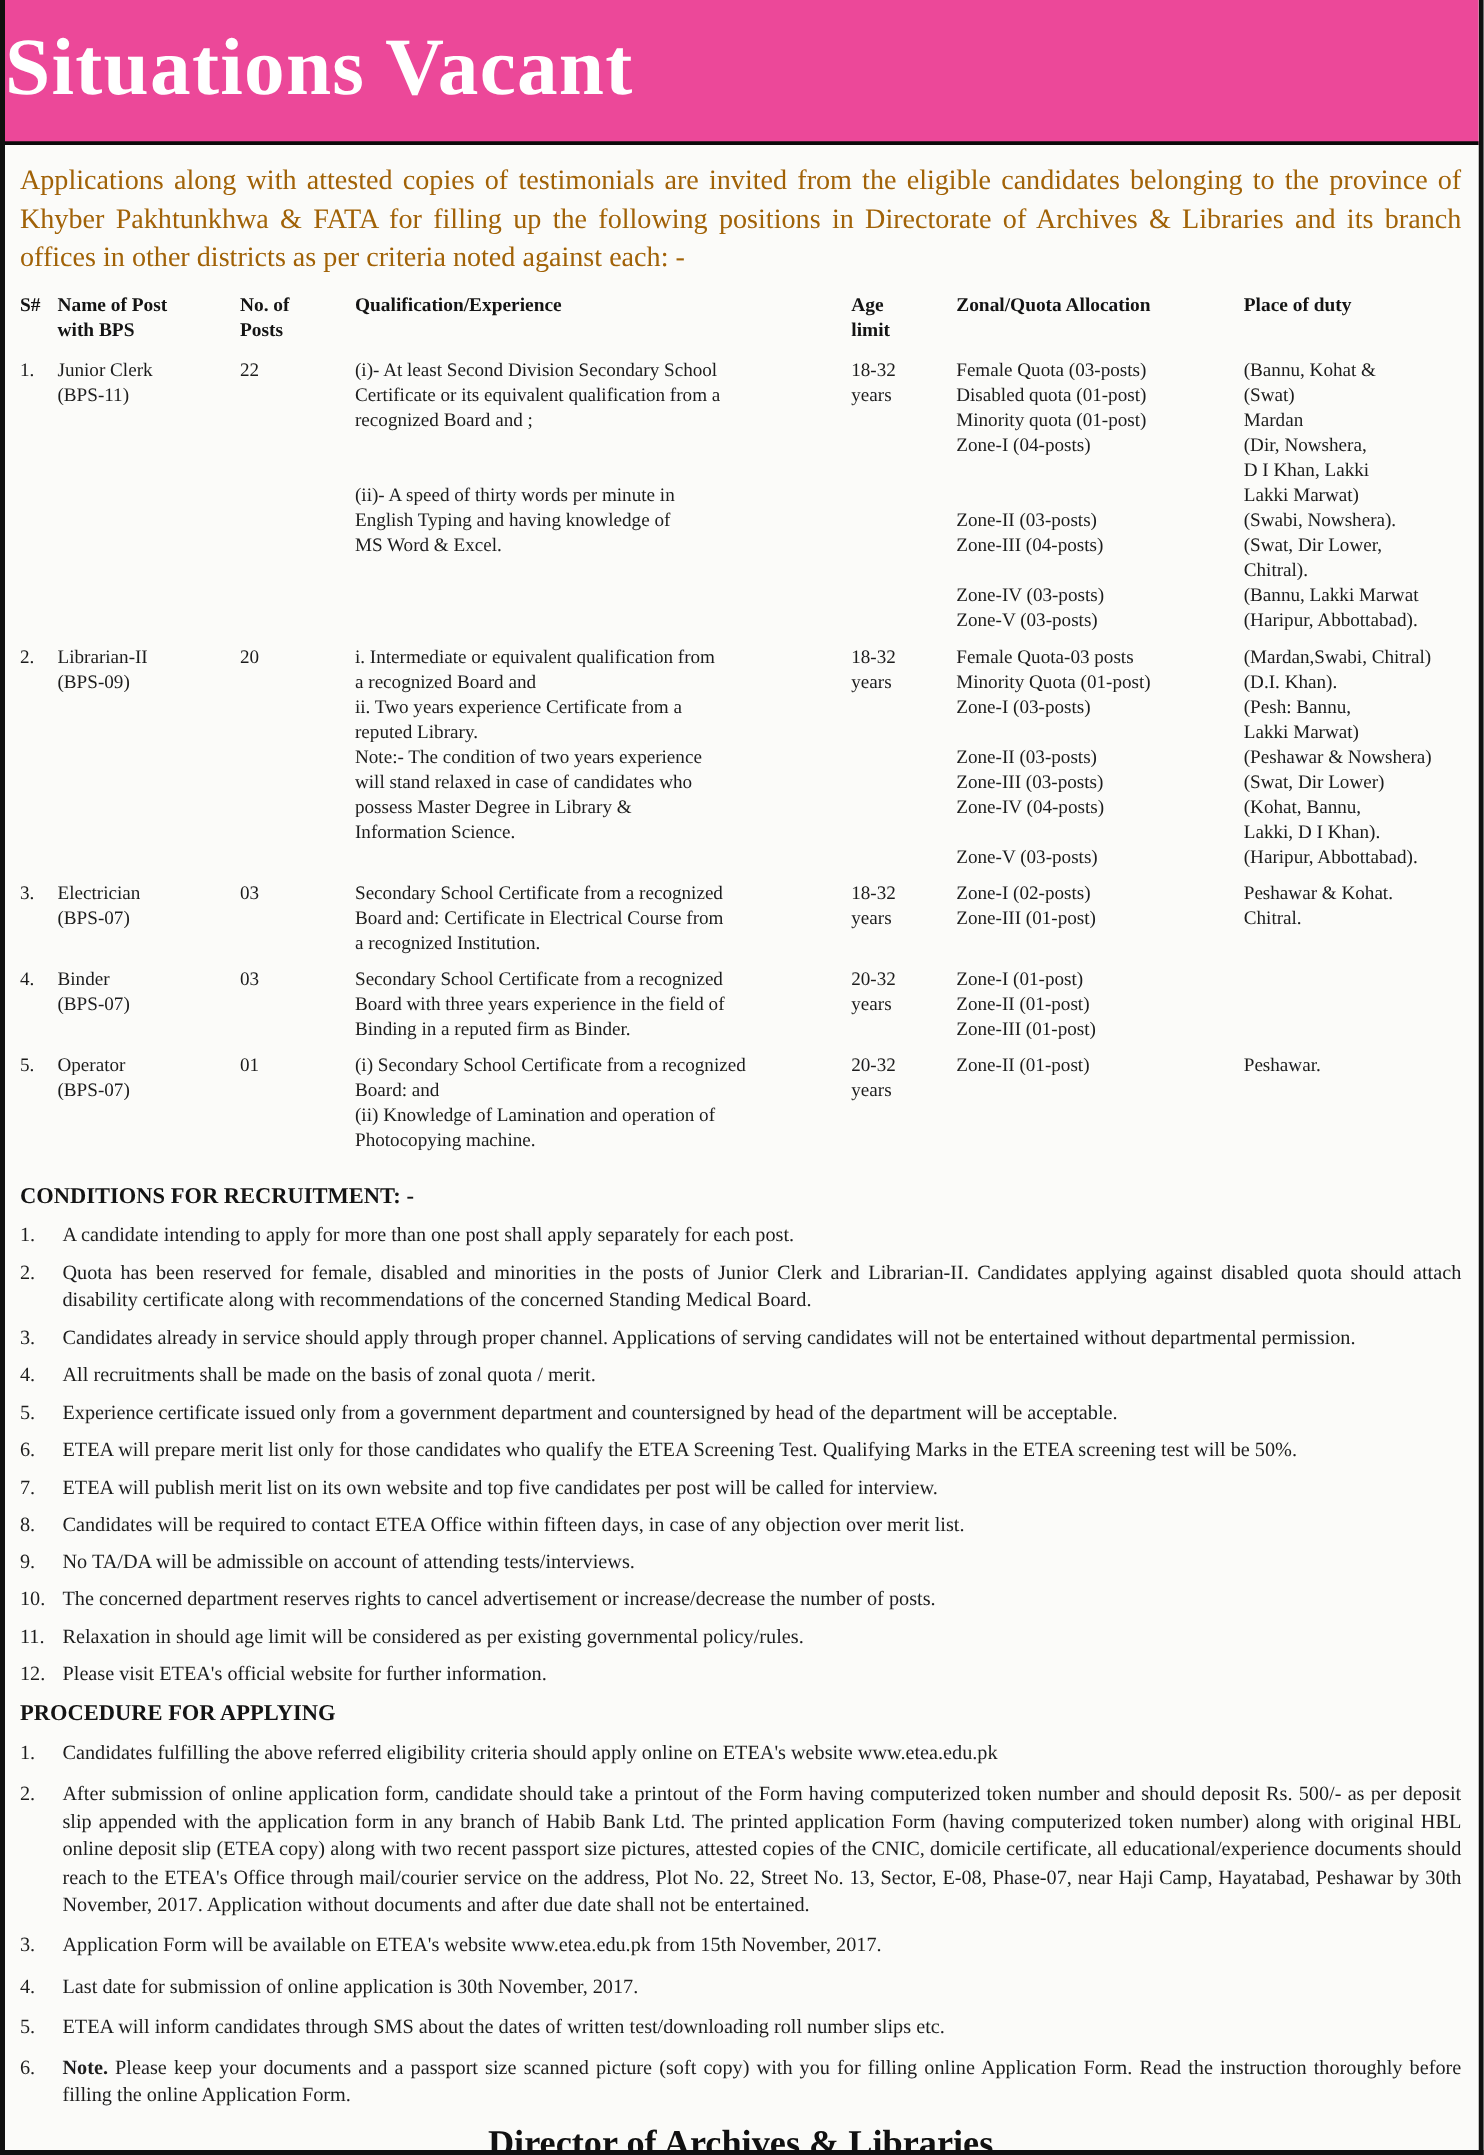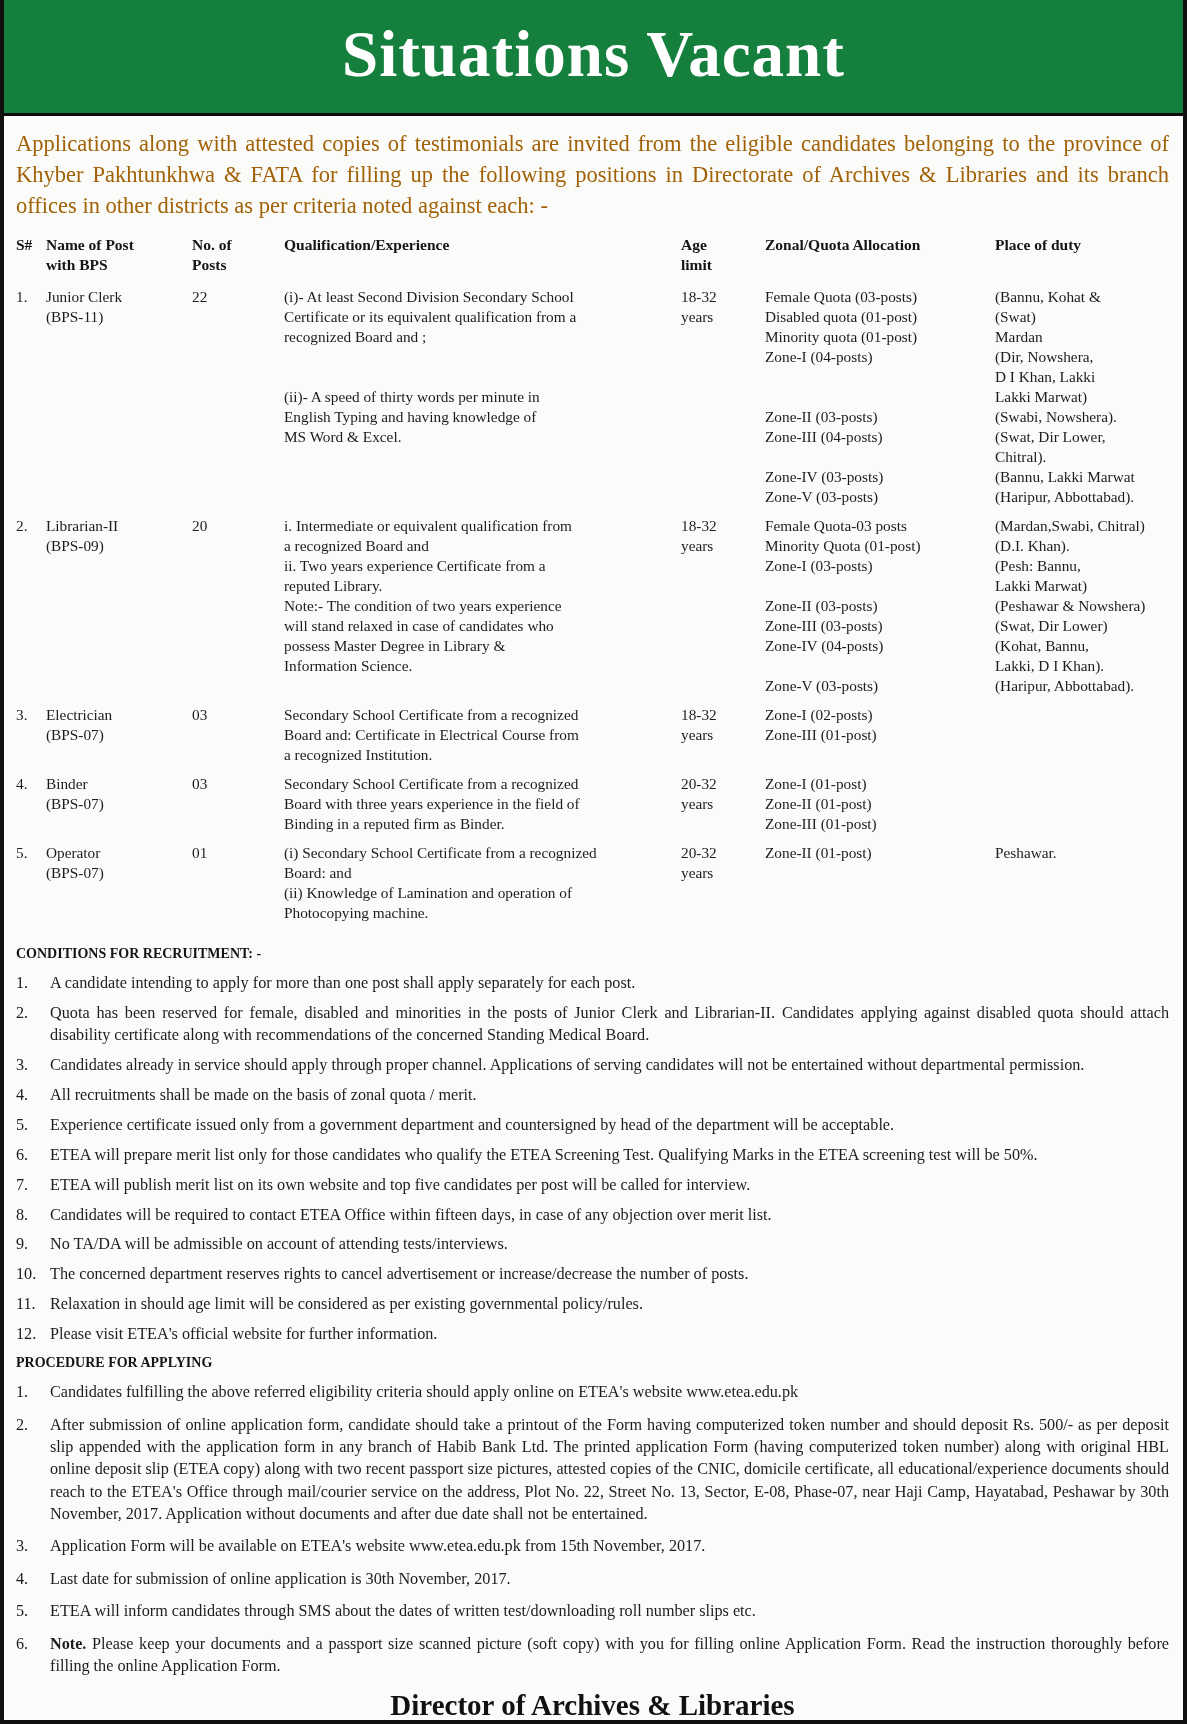--- a/index.html
+++ b/index.html
@@ -3,34 +3,34 @@
 <meta charset="utf-8">
 <style>
   html,body{margin:0;padding:0;background:#e9e9e7;}
   body{width:1187px;font-family:"Liberation Serif",serif;color:#1d1d1d;}
   .page{
     width:1187px;height:1724px;box-sizing:border-box;background:#fbfbf9;
     border-left:4px solid #101010;border-right:4px solid #101010;border-bottom:4px solid #101010;
     position:relative;overflow:hidden;
   }
   
-  .banner{background:#15803d;height:113px;display:flex;align-items:center;justify-content:center;border-bottom:3px solid #0b0b0b;}
+  .banner{background:#ec4899;height:113px;display:flex;align-items:center;justify-content:flex-start;border-bottom:3px solid #0b0b0b;}
   .banner .title{color:#ffffff;font-size:65px;font-weight:700;letter-spacing:1px;line-height:1;margin-top:-4px;}
   
   .intro{padding:12px 14px 0 12px;font-size:22.5px;line-height:1.38;text-align:justify;color:#a16207;}
   
   .jobtable{padding:14px 10px 0 12px;}
   .tgrid{display:grid;grid-template-columns:30px 146px 92px 397px 84px 230px 1fr;column-gap:0;}
   .cell{white-space:pre-line;font-size:15.3px;line-height:20px;color:#1c1c1c;padding-right:6px;}
   .thead .cell{font-weight:700;font-size:15.5px;color:#141414;}
   .thead{margin-bottom:12px;}
   .trow{margin-bottom:9px;}
   
   .sections{padding:4px 14px 0 12px;}
-  .sec-heading{font-weight:700;font-size:14px;margin:10px 0 10px 0;color:#141414;}
+  .sec-heading{font-weight:700;font-size:18px;margin:10px 0 10px 0;color:#141414;}
   .li{display:grid;grid-template-columns:34px 1fr;margin-bottom:7.5px;}
   .li .num{font-size:16.2px;line-height:1.38;}
   .li .txt{font-size:16.2px;line-height:1.38;text-align:justify;}
   .proc .li{margin-bottom:10px;}
   .txt b{font-weight:700;}
   
   .signature{text-align:center;margin-top:6px;}
   .sig1{font-size:29px;font-weight:700;color:#111;line-height:1.3;}
 </style>
 </head>
@@ -138,20 +138,22 @@
       <div class="cell">Electrician
 (BPS-07)</div>
       <div class="cell">03</div>
       <div class="cell">Secondary School Certificate from a recognized
 Board and: Certificate in Electrical Course from
 a recognized Institution.</div>
       <div class="cell">18-32
 years</div>
       <div class="cell">Zone-I (02-posts)
 Zone-III (01-post)</div>
+      <div class="cell">Peshawar &amp; Kohat.
+Chitral.</div>
     </div>
 
     <div class="tgrid trow">
       <div class="cell">4.</div>
       <div class="cell">Binder
 (BPS-07)</div>
       <div class="cell">03</div>
       <div class="cell">Secondary School Certificate from a recognized
 Board with three years experience in the field of
 Binding in a reputed firm as Binder.</div>

